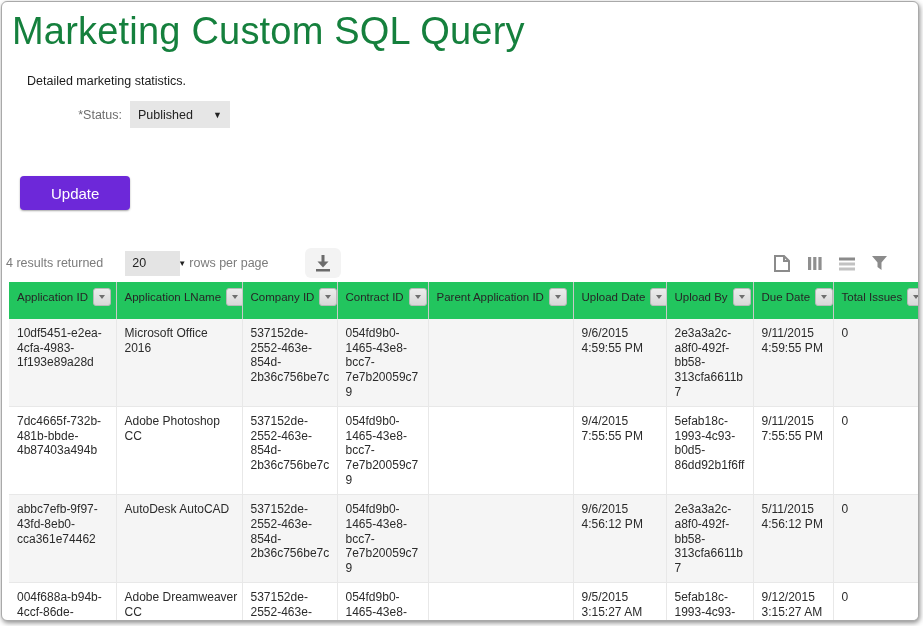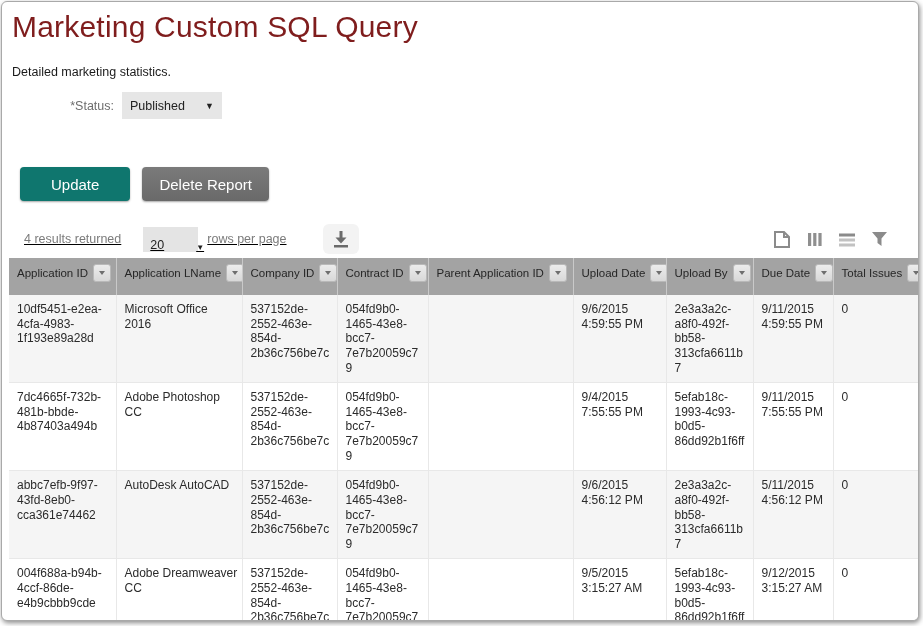--- a/index.html
+++ b/index.html
@@ -11,84 +11,83 @@
     width: 918px; height: 620px;
     background: #fff;
     border: 1px solid #a9a9a9;
     border-radius: 6px;
     box-shadow: 1px 2px 5px rgba(0,0,0,0.45);
     overflow: hidden;
   }
 
   .page-title {
     margin: 8px 0 0 10px;
-    font-size: 30px; font-weight: 400;
-    color: #7f1d1d;
+    font-size: 38px; font-weight: 400;
+    color: #15803d;
     letter-spacing: 0.2px;
   }
   .page-desc {
-    margin: 21px 0 0 10px;
+    margin: 21px 0 0 25px;
     font-size: 12.5px; color: #1a1a1a;
   }
 
   .status-row { margin-top: 13px; display: flex; align-items: center; height: 27px; }
   .status-label {
     width: 112px; text-align: right;
-    font-size: 12.5px; color: #6d6d6d;
+    font-size: 12.5px; color: #6d6d6d; margin-left: 8px;
   }
   .select {
     margin-left: 8px;
     background: #e6e6e6;
     height: 27px; width: 100px;
     display: flex; align-items: center;
     padding: 12px 8px;
     font-size: 12.5px; color: #222;
     cursor: pointer;
   }
   .select .caret-char { margin-left: auto; font-size: 9px; color: #222; }
 
   .button-row { margin: 48px 0 0 18px; display: flex; gap: 12px; }
   .btn {
     height: 34px; border: none; border-radius: 4px;
     color: #fff; font-size: 15px; font-family: inherit;
     cursor: pointer;
     box-shadow: 0 1px 2px rgba(0,0,0,0.35);
   }
-  .btn-primary { background: #0f766e; padding: 0 31px; }
+  .btn-primary { background: #6d28d9; padding: 0 31px; }
   .btn-secondary { background: linear-gradient(#7a7a7a, #696969); padding: 0 17px; }
 
   .toolbar {
-    margin-top: 23px; height: 30px;
+    margin-top: 38px; height: 30px;
     display: flex; align-items: center;
-    padding-left: 22px;
-    text-decoration: underline;
+    padding-left: 4px;
   }
   .toolbar-text { font-size: 12.5px; color: #7b7b7b; }
   .select-small {
     margin-left: 22px; width: 55px; height: 25px;
     background: #e4e4e4;
-    display: flex; align-items: flex-end; padding: 0 7px;
+    display: flex; align-items: center; padding: 0 7px;
     font-size: 12.5px; color: #222; cursor: pointer; gap: 32px;
   }
   .select-small .caret-char { margin-left: auto; font-size: 8px; color: #222; }
   .rpp-label { margin-left: 9px; }
   .download-btn {
     margin-left: 36px;
     width: 36px; height: 30px;
     background: #f3f3f3; border: none; border-radius: 6px;
     display: flex; align-items: center; justify-content: center;
     cursor: pointer;
   }
   .grid-icons { margin-left: auto; margin-right: 30px; display: flex; align-items: center; gap: 15px; }
   .gicon { display: inline-flex; cursor: pointer; }
 
   .grid-wrap { margin: 4px 7px 0 7px; }
   table.grid { width: 909px; border-collapse: collapse; table-layout: fixed; }
   .grid th {
-    background: #a3a3a3;
+    background: #22c55e;
     height: 37px;
     padding: 0 0 8px 8px;
     font-size: 11.5px; font-weight: 400; color: #262626;
     text-align: left; vertical-align: middle;
     overflow: hidden; white-space: nowrap;
     cursor: pointer;
   }
   .grid th:not(:last-child) { border-right: 1px solid #c9c9c9; }
   .th-inner { display: flex; align-items: center; gap: 5px; }
   .th-menu {
@@ -128,21 +127,20 @@
   <div class="status-row">
     <span class="status-label">*Status:</span>
     <div class="select">
       <span>Published</span>
       <span class="caret-char">▼</span>
     </div>
   </div>
 
   <div class="button-row">
     <button class="btn btn-primary">Update</button>
-    <button class="btn btn-secondary">Delete Report</button>
   </div>
 
   <div class="toolbar">
     <span class="toolbar-text">4 results returned</span>
     <div class="select-small">
       <span>20</span>
       <span class="caret-char">▼</span>
     </div>
     <span class="toolbar-text rpp-label">rows per page</span>
     <button class="download-btn">

